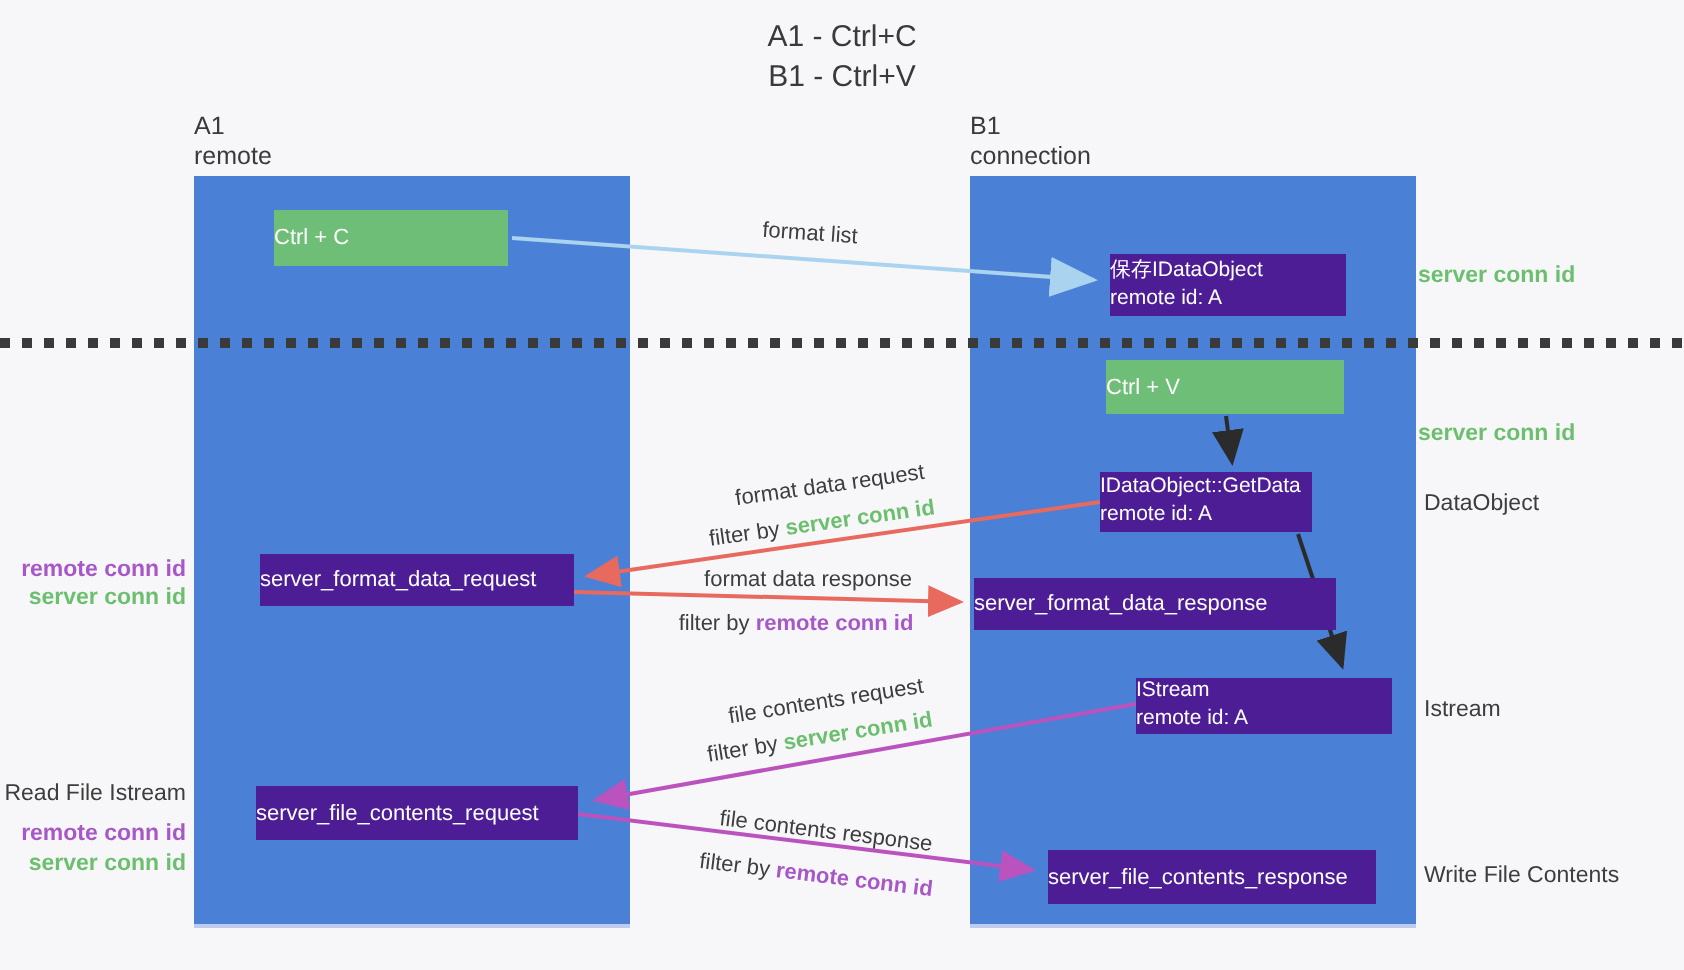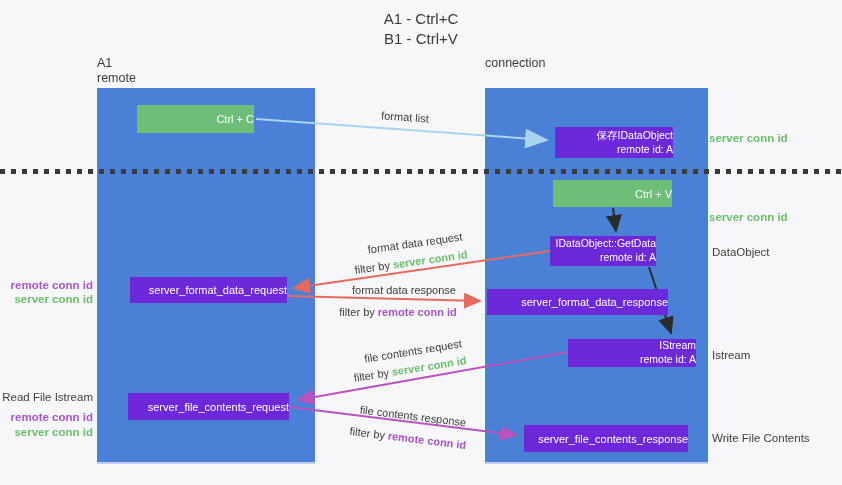--- a/index.html
+++ b/index.html
@@ -6,23 +6,23 @@
   body{font-family:"Liberation Sans","DejaVu Sans",sans-serif;background:#f7f7f9;}
   .canvas{position:relative;width:842px;height:485px;background:#f7f7f9;overflow:hidden;}
   .title{position:absolute;left:0;right:0;top:9px;text-align:center;color:#3a3a3a;font-size:15px;line-height:1.3;}
   .lane{position:absolute;top:88px;height:374px;background:#4a80d6;border-bottom:2px solid #bdcdee;}
   .lane-a1{left:97px;width:218px;}
   .lane-b1{left:485px;width:223px;}
   .lane-header{position:absolute;top:56px;text-align:left;color:#3a3a3a;font-size:12.5px;line-height:1.2;}
   .lh-a1{left:97px;width:218px;}
   .lh-b1{left:485px;width:223px;}
   .dotted{position:absolute;left:0;top:169px;width:842px;height:5px;background:repeating-linear-gradient(90deg,#3a3a3a 0 5px,transparent 5px 11px);}
-  .node{position:absolute;display:flex;flex-direction:column;align-items:flex-end;justify-content:center;color:#fff;text-align:center;}
+  .node{position:absolute;display:flex;flex-direction:column;align-items:flex-start;justify-content:center;color:#fff;text-align:center;}
   .green{background:#6fbe77;}
-  .orange{background:#6d28d9;}
+  .orange{background:#4c1d95;}
   .node .l1,.node .l2{font-size:10.5px;line-height:1.32;}
   .node.single{font-size:11px;}
   .arrowsvg{position:absolute;left:0;top:0;pointer-events:none;}
   .lbl{position:absolute;white-space:nowrap;font-size:11px;color:#3d3d3d;}
   .side{position:absolute;white-space:nowrap;font-size:11.5px;color:#3d3d3d;}
   .side-l{left:0;width:93px;text-align:right;}
   .green-t{color:#6cbf6e;font-weight:bold;}
   .purple-t{color:#a757c8;font-weight:bold;}
 </style>
 </head>
@@ -33,20 +33,21 @@
   <div class="title">
     <div>A1 - Ctrl+C</div>
     <div>B1 - Ctrl+V</div>
   </div>
 
   <div class="lane-header lh-a1">
     <div>A1</div>
     <div>remote</div>
   </div>
   <div class="lane-header lh-b1">
+    <div>B1</div>
     <div>connection</div>
   </div>
 
   <div class="lane lane-a1"></div>
   <div class="lane lane-b1"></div>
 
   <div class="dotted"></div>
 
   <svg class="arrowsvg" width="842" height="485" viewBox="0 0 842 485">
     <defs>

